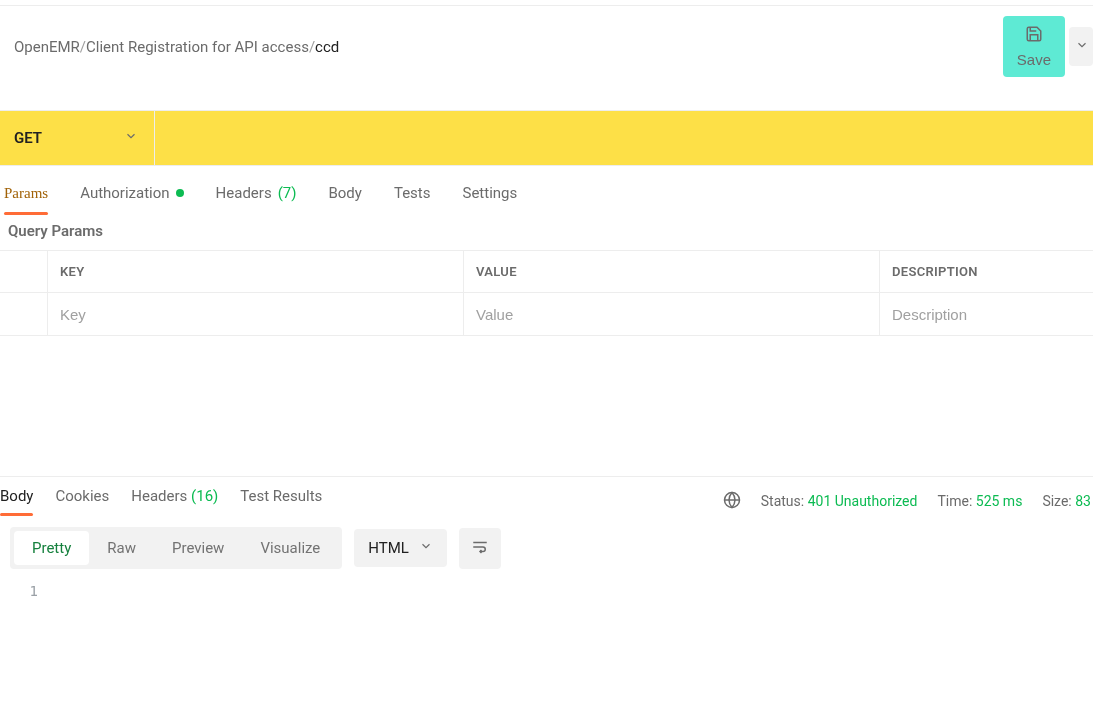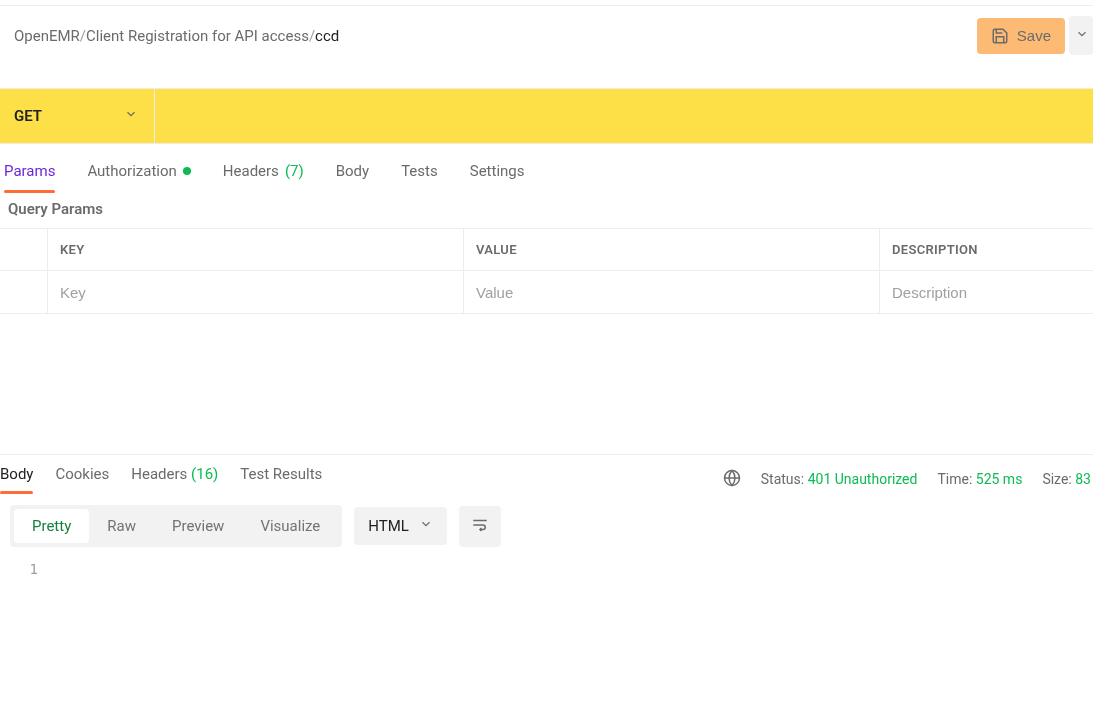--- a/index.html
+++ b/index.html
@@ -37,27 +37,28 @@
 
   .header-actions {
     display: flex;
     align-items: center;
     gap: 4px;
   }
   .save-btn {
     display: flex;
     align-items: center;
     gap: 8px;
-    background: #fdba74;
+    background: #5eead4;
     border: none;
     border-radius: 4px;
     padding: 9px 14px;
     font-size: 15px;
     color: #6b6b6b;
     cursor: pointer;
+    flex-direction: column;
   }
   .save-btn svg { width: 18px; height: 18px; }
   .caret-btn {
     background: #f2f2f2;
     border: none;
     border-radius: 4px;
     padding: 11px 4px 11px 6px;
     color: #6b6b6b;
     cursor: pointer;
   }
@@ -104,21 +105,21 @@
   }
   .req-tab {
     color: #6b6b6b;
     cursor: pointer;
     padding-bottom: 12px;
     position: relative;
     display: flex;
     align-items: center;
     gap: 6px;
   }
-  .req-tab.active { color: #6d28d9; }
+  .req-tab.active { color: #a16207; font-family: Liberation Serif, serif; }
   .req-tab.active::after {
     content: "";
     position: absolute;
     left: 0; right: 0; bottom: -1px;
     height: 3px;
     background: #ff6c37;
     border-radius: 2px;
   }
   .green-dot {
     width: 8px; height: 8px; border-radius: 50%; background: #0cbb52;

